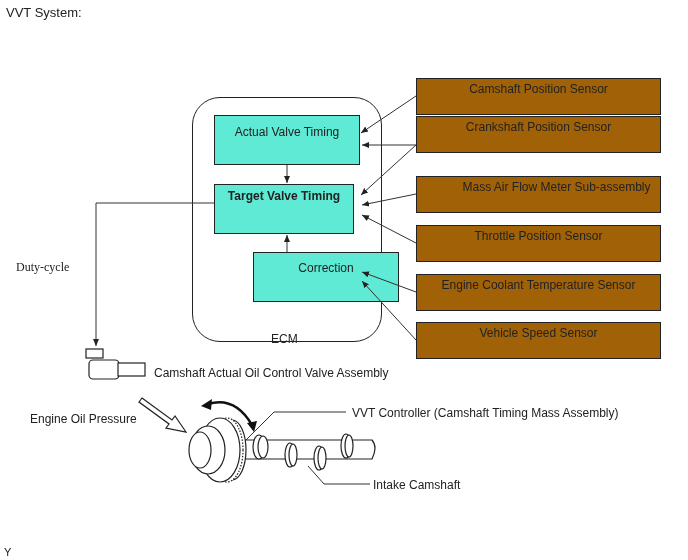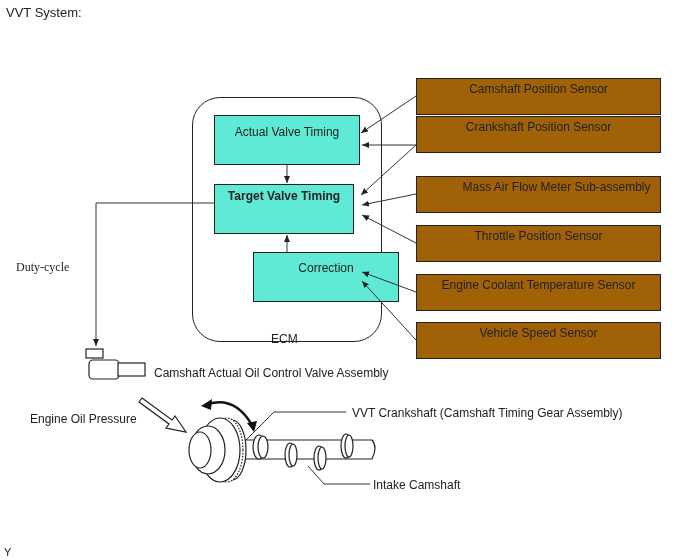--- a/index.html
+++ b/index.html
@@ -49,21 +49,21 @@
 <div class="sensor" style="top:274px;">
   <span>Engine Coolant Temperature Sensor</span>
   </div>
 <div class="sensor" style="top:322px;">
   <span>Vehicle Speed Sensor</span>
   </div>
 
 <div class="txt" style="left:16px;top:260px;font-family:Liberation Serif, serif;">Duty-cycle</div>
 <div class="txt" style="left:154px;top:366px;">Camshaft Actual Oil Control Valve Assembly</div>
 <div class="txt" style="left:30px;top:412px;">Engine Oil Pressure</div>
-<div class="txt" style="left:352px;top:406px;">VVT Crankshaft (Camshaft Timing Gear Assembly)</div>
+<div class="txt" style="left:352px;top:406px;">VVT Controller (Camshaft Timing Mass Assembly)</div>
 <div class="txt" style="left:373px;top:478px;">Intake Camshaft</div>
 <div class="txt" style="left:4px;top:546px;font-size:11px;">Y</div>
 
 <svg class="overlay" width="688" height="560">
   <defs>
     <marker id="ah" markerWidth="8" markerHeight="8" refX="7" refY="4" orient="auto" markerUnits="userSpaceOnUse">
       <path d="M0,1 L7,4 L0,7 Z" fill="#222"></path>
     </marker>
   </defs>
   <g stroke="#333" stroke-width="1" fill="none">

